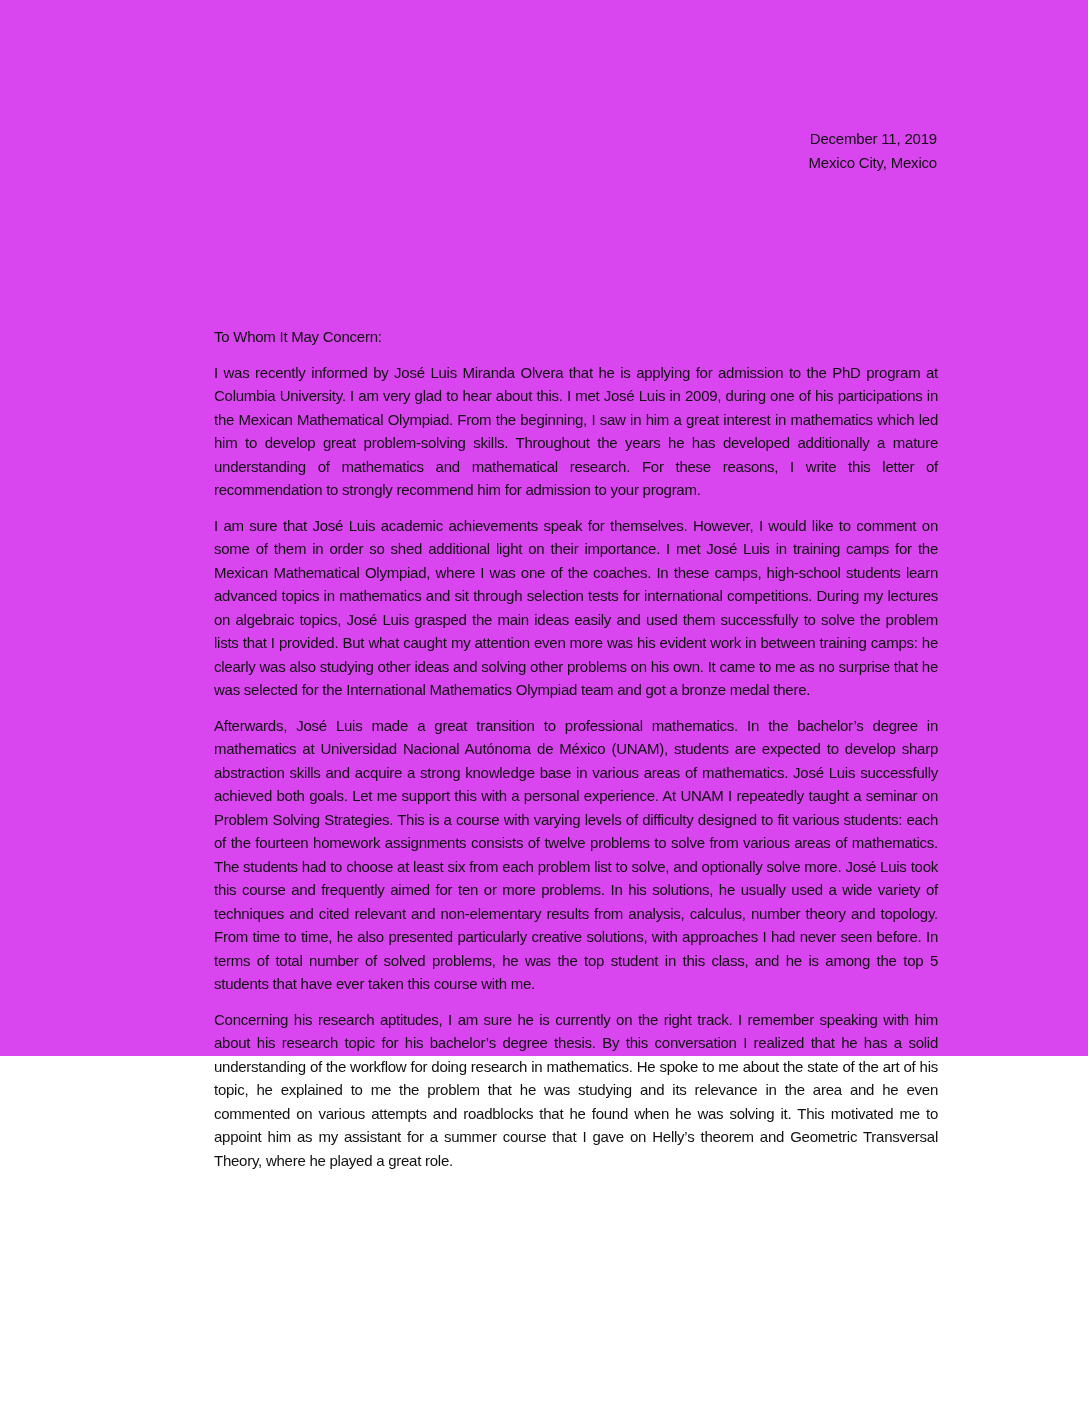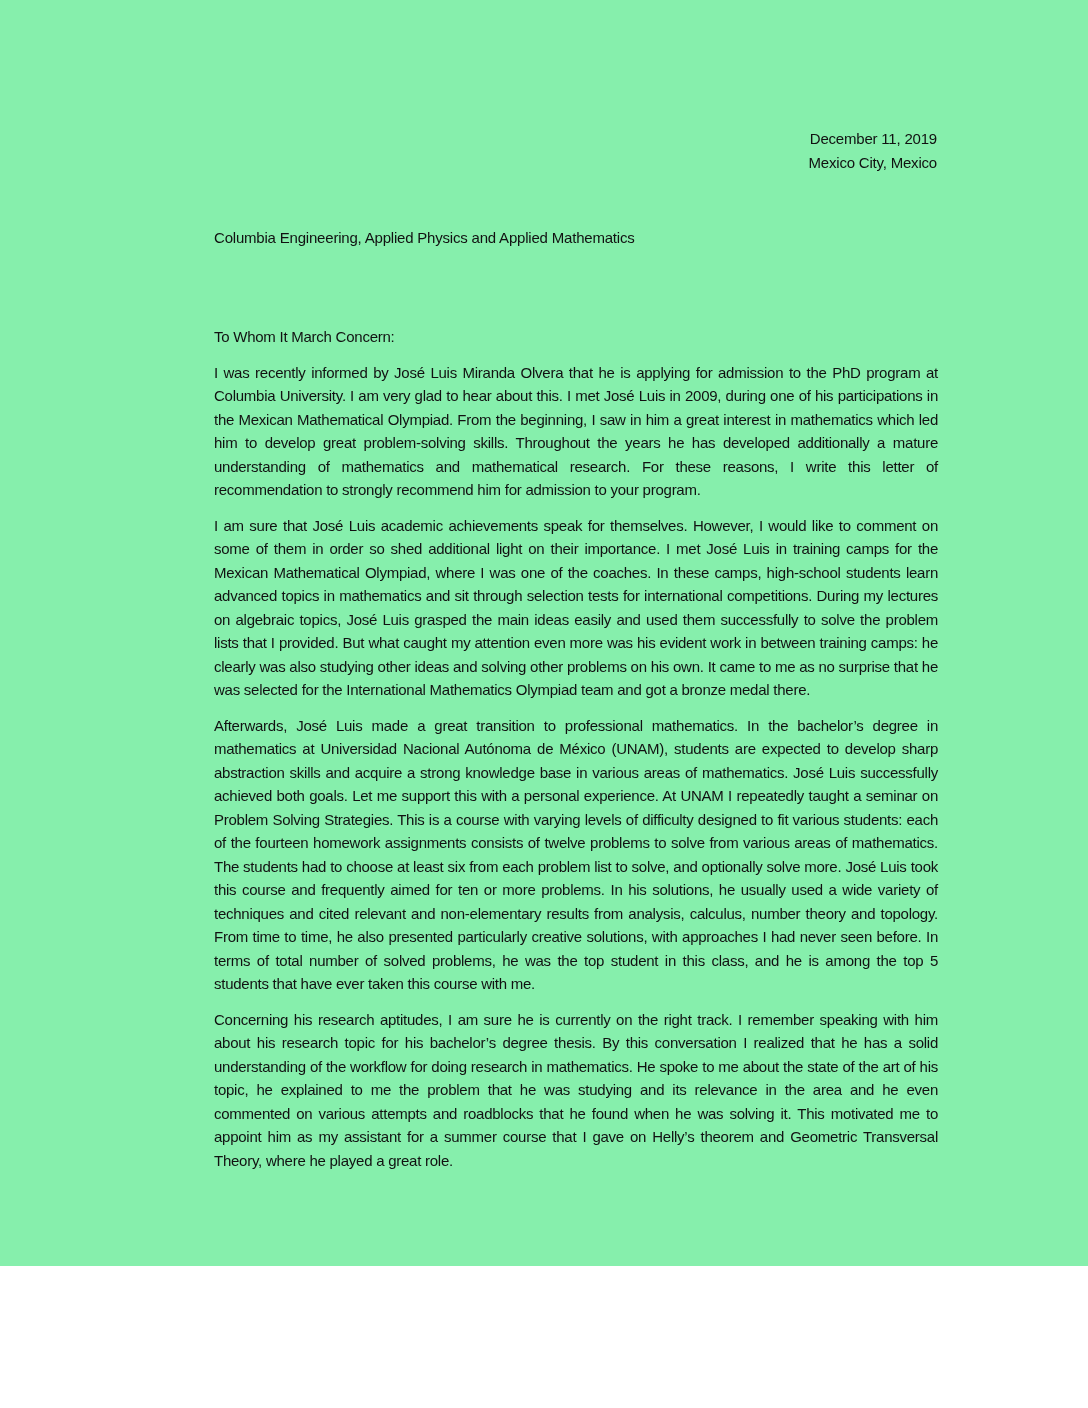--- a/index.html
+++ b/index.html
@@ -1,18 +1,18 @@
 <!DOCTYPE html>
 <html><head>
 <meta charset="utf-8">
 <style>
   html, body { margin: 0; padding: 0; background: #ffffff; }
   body { width: 1088px; height: 1408px; position: relative; overflow: hidden; }
   .page {
-    position: absolute; left: 0; top: 0; width: 1088px; height: 1266px; background: #86efac;
+    position: absolute; left: 0; top: 0; width: 1088px; height: 1056px; background: #d946ef;
     color: #111;
     font-family: "Liberation Sans", sans-serif;
   }
   .date-block {
     position: absolute; right: 151px; top: 127px; text-align: right;
     font-size: 15px; line-height: 23.5px; letter-spacing: -0.2px;
   }
   .recipient {
     position: absolute; left: 214px; top: 226px;
     font-size: 15px; line-height: 23.5px; letter-spacing: -0.2px;
@@ -27,23 +27,22 @@
 </head>
 <body>
 
 <div class="page">
   <div class="date-block">
     <div>December 11, 2019</div>
     <div>Mexico City, Mexico</div>
   </div>
 
   <div class="recipient">
-    <div>Columbia Engineering, Applied Physics and Applied Mathematics</div>
   </div>
 
   <div class="body-text">
-    <p class="salutation">To Whom It March Concern:</p>
+    <p class="salutation">To Whom It May Concern:</p>
     <p class="para">I was recently informed by José Luis Miranda Olvera that he is applying for admission to the PhD program at Columbia University. I am very glad to hear about this. I met José Luis in 2009, during one of his participations in the Mexican Mathematical Olympiad. From the beginning, I saw in him a great interest in mathematics which led him to develop great problem-solving skills. Throughout the years he has developed additionally a mature understanding of mathematics and mathematical research. For these reasons, I write this letter of recommendation to strongly recommend him for admission to your program.</p>
     <p class="para">I am sure that José Luis academic achievements speak for themselves. However, I would like to comment on some of them in order so shed additional light on their importance. I met José Luis in training camps for the Mexican Mathematical Olympiad, where I was one of the coaches. In these camps, high-school students learn advanced topics in mathematics and sit through selection tests for international competitions. During my lectures on algebraic topics, José Luis grasped the main ideas easily and used them successfully to solve the problem lists that I provided. But what caught my attention even more was his evident work in between training camps: he clearly was also studying other ideas and solving other problems on his own. It came to me as no surprise that he was selected for the International Mathematics Olympiad team and got a bronze medal there.</p>
     <p class="para">Afterwards, José Luis made a great transition to professional mathematics. In the bachelor’s degree in mathematics at Universidad Nacional Autónoma de México (UNAM), students are expected to develop sharp abstraction skills and acquire a strong knowledge base in various areas of mathematics. José Luis successfully achieved both goals. Let me support this with a personal experience. At UNAM I repeatedly taught a seminar on Problem Solving Strategies. This is a course with varying levels of difficulty designed to fit various students: each of the fourteen homework assignments consists of twelve problems to solve from various areas of mathematics. The students had to choose at least six from each problem list to solve, and optionally solve more. José Luis took this course and frequently aimed for ten or more problems. In his solutions, he usually used a wide variety of techniques and cited relevant and non-elementary results from analysis, calculus, number theory and topology. From time to time, he also presented particularly creative solutions, with approaches I had never seen before. In terms of total number of solved problems, he was the top student in this class, and he is among the top 5 students that have ever taken this course with me.</p>
     <p class="para">Concerning his research aptitudes, I am sure he is currently on the right track. I remember speaking with him about his research topic for his bachelor’s degree thesis. By this conversation I realized that he has a solid understanding of the workflow for doing research in mathematics. He spoke to me about the state of the art of his topic, he explained to me the problem that he was studying and its relevance in the area and he even commented on various attempts and roadblocks that he found when he was solving it. This motivated me to appoint him as my assistant for a summer course that I gave on Helly’s theorem and Geometric Transversal Theory, where he played a great role.</p>
   </div>
 </div>
 
 </body></html>

